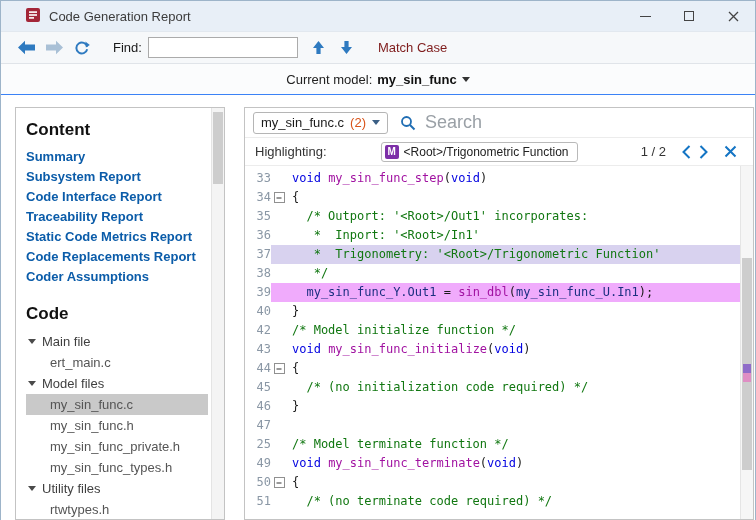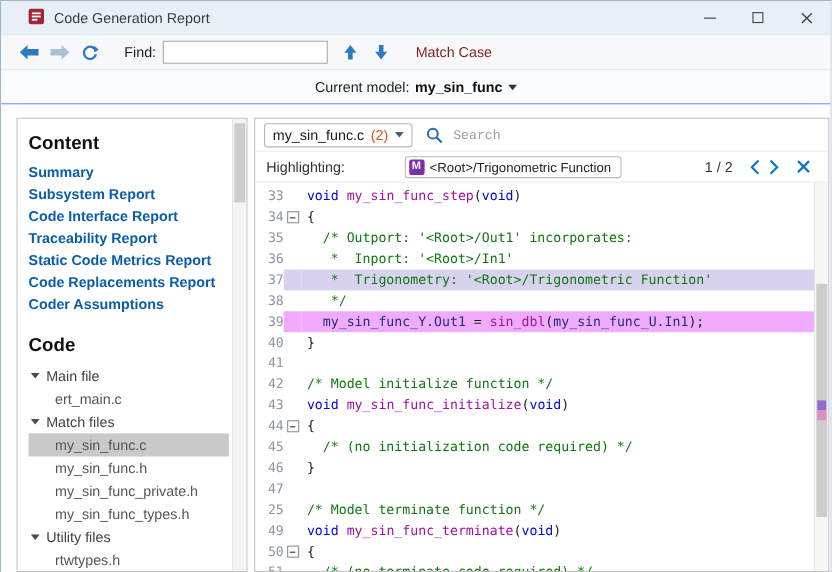--- a/index.html
+++ b/index.html
@@ -28,21 +28,21 @@
   .find-input { width:150px; height:21px; border:1px solid #ababab; background:#fff; font-size:13px; padding:0 4px; outline:none; }
   .updown { margin-left:8px; }
   .match-case { margin-left:16px; color:#7f1d1d; }
   
   .modelbar { height:31px; flex:0 0 auto; background:#fbfcfd; border-bottom:1px solid #3b82f6;
               display:flex; align-items:center; justify-content:center; }
   .model-selector { display:flex; align-items:center; gap:5px; }
   .model-name { font-weight:bold; color:#111; }
   .tri-down-sm { width:0; height:0; border-left:4px solid transparent; border-right:4px solid transparent; border-top:5px solid #333; display:inline-block; }
   
-  .content { flex:1; display:flex; gap:6px; padding:12px 1px 0 14px; overflow:hidden; background:#fff; }
+  .content { flex:1; display:flex; gap:19px; padding:12px 1px 0 14px; overflow:hidden; background:#fff; }
   
   .sidebar { width:210px; flex:0 0 auto; border:1px solid #c3c3c3; background:#fff; position:relative; overflow:hidden; }
   .side-inner { padding:8px 16px 8px 10px; }
   .side-head { font-size:17px; font-weight:bold; color:#111; margin:4px 0 7px 0; }
   .side-head.code { margin-top:17px; }
   .side-link { font-size:13px; font-weight:bold; color:#0b5ca9; line-height:20px; white-space:nowrap; cursor:pointer; }
   .tree-row { height:21px; display:flex; align-items:center; font-size:13px; white-space:nowrap; cursor:default; }
   .tree-row.group { gap:6px; padding-left:2px; color:#3f3f3f; }
   .tree-row.file { padding-left:24px; color:#555; }
   .tree-row.selected { background:#c9c9c9; }
@@ -50,21 +50,21 @@
   .vscroll { position:absolute; top:0; right:0; bottom:0; width:13px; background:#f4f4f4; border-left:1px solid #e4e4e4; }
   .vscroll .thumb { position:absolute; left:1px; right:1px; background:#cdcdcd; }
   .side-thumb { top:4px; height:72px; }
   
   .codepanel { flex:1; border:1px solid #c3c3c3; background:#fff; display:flex; flex-direction:column; overflow:hidden; position:relative; }
   .filebar { height:30px; flex:0 0 auto; display:flex; align-items:center; padding:0 8px; border-bottom:1px solid #ececec; }
   .filedrop { height:22px; border:1px solid #b5b5b5; border-radius:3px; background:#fff; display:flex; align-items:center; gap:6px; padding:0 7px; font-size:13px; color:#1a1a1a; cursor:pointer; }
   .file-count { color:#d95319; }
   .drop-caret { width:0; height:0; border-left:4px solid transparent; border-right:4px solid transparent; border-top:5px solid #3b5f85; display:inline-block; }
   .searchbox { display:flex; align-items:center; gap:7px; margin-left:12px; flex:1; }
-  .search-input { border:none; outline:none; font-size:12px; flex:1; color:#333; background:transparent;font-family:Liberation Mono, monospace; }
+  .search-input { border:none; outline:none; font-size:18px; flex:1; color:#333; background:transparent; }
   .search-input::placeholder { color:#9aa0a6; }
   .hlbar { height:28px; flex:0 0 auto; display:flex; align-items:center; padding:0 10px; font-size:13px; color:#333; border-bottom:1px solid #ececec; }
   .badge { margin-left:54px; height:20px; border:1px solid #b9b9b9; border-radius:3px; background:#fff; display:flex; align-items:center; gap:5px; padding:0 8px 0 3px; font-size:12px; color:#222; }
   .m-icon { width:14px; height:14px; border-radius:2px; background:#7d2fa8; color:#fff; font-size:10px; font-weight:bold; display:flex; align-items:center; justify-content:center; }
   .hl-spacer { flex:1; }
   .hl-counter { margin-right:12px; color:#333; }
   .nav-btn { margin:0 4px; display:flex; align-items:center; cursor:pointer; }
   .hl-close { margin-left:12px; margin-right:6px; display:flex; align-items:center; cursor:pointer; }
   
   .codearea { flex:1; position:relative; overflow:hidden; padding-top:3px;
@@ -176,21 +176,21 @@
         <div>
             <div class="tree-row group">
               <span class="tri-down"></span>
               <span class="tree-label">Main file</span>
             </div>
             <div class="tree-row file">
               <span class="tree-label">ert_main.c</span>
             </div>
             <div class="tree-row group">
               <span class="tri-down"></span>
-              <span class="tree-label">Match files</span>
+              <span class="tree-label">Model files</span>
             </div>
             <div class="tree-row file selected">
               <span class="tree-label">my_sin_func.c</span>
             </div>
             <div class="tree-row file">
               <span class="tree-label">my_sin_func.h</span>
             </div>
             <div class="tree-row file">
               <span class="tree-label">my_sin_func_private.h</span>
             </div>
@@ -289,25 +289,20 @@
               <span class="ln">39</span>
               <span class="fold"></span>
               <span class="code-text"><span class="tok-id">  my_sin_func_Y.Out1</span><span class="tok-pl"> = </span><span class="tok-fn">sin_dbl</span><span class="tok-pl">(</span><span class="tok-id">my_sin_func_U.In1</span><span class="tok-pl">);</span></span>
             </div>
             <div class="code-line">
               <span class="ln">40</span>
               <span class="fold"></span>
               <span class="code-text"><span class="tok-pl">}</span></span>
             </div>
             <div class="code-line">
-              <span class="ln">41</span>
-              <span class="fold"></span>
-              <span class="code-text"></span>
-            </div>
-            <div class="code-line">
               <span class="ln">42</span>
               <span class="fold"></span>
               <span class="code-text"><span class="tok-cm">/* Model initialize function */</span></span>
             </div>
             <div class="code-line">
               <span class="ln">43</span>
               <span class="fold"></span>
               <span class="code-text"><span class="tok-kw">void</span><span class="tok-pl"> </span><span class="tok-fn">my_sin_func_initialize</span><span class="tok-pl">(</span><span class="tok-kw">void</span><span class="tok-pl">)</span></span>
             </div>
             <div class="code-line">

